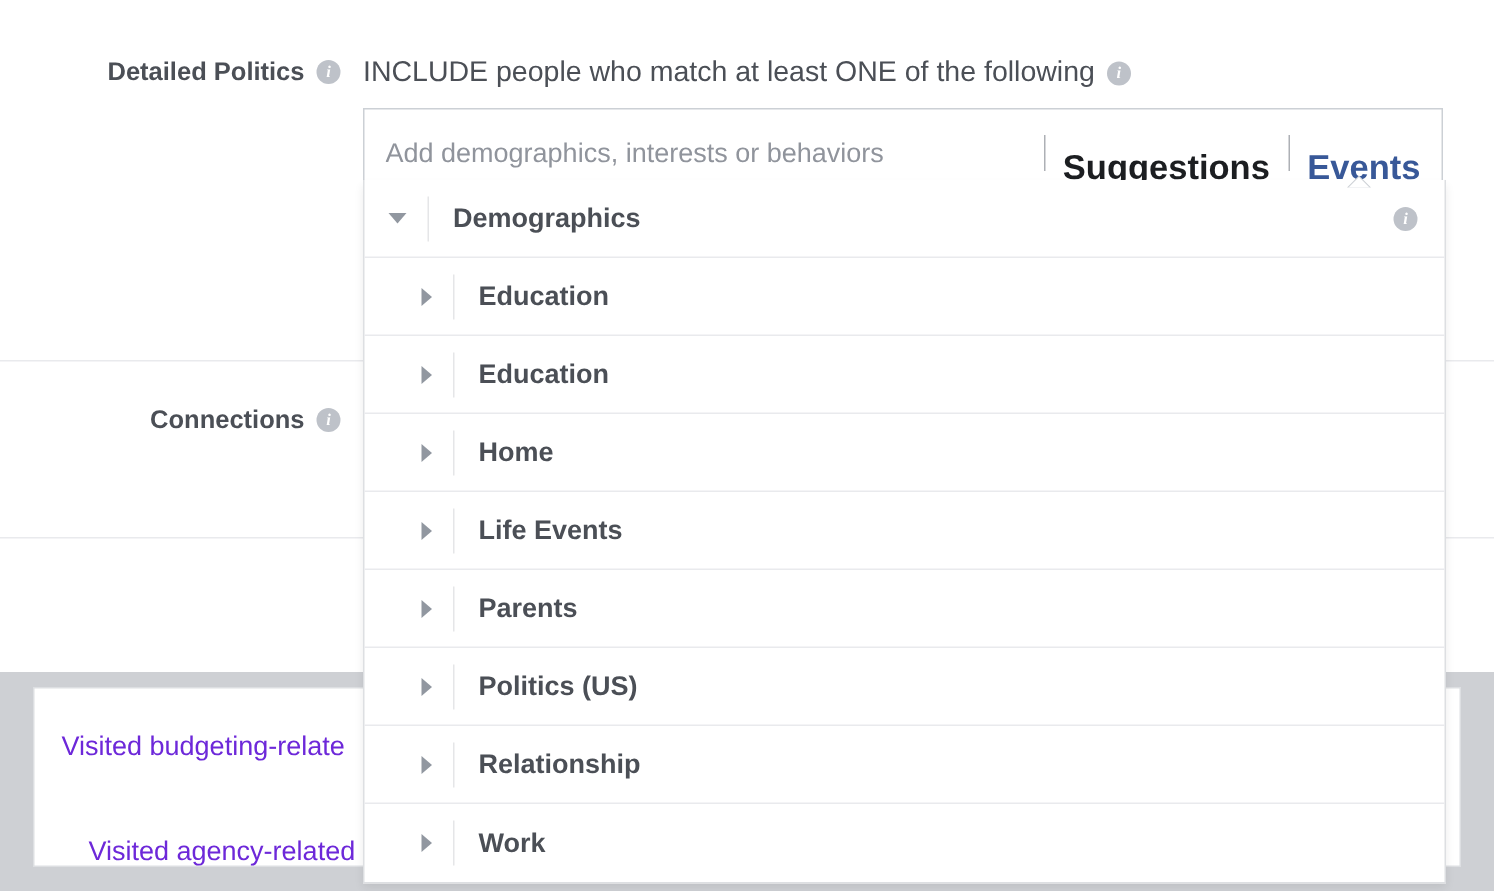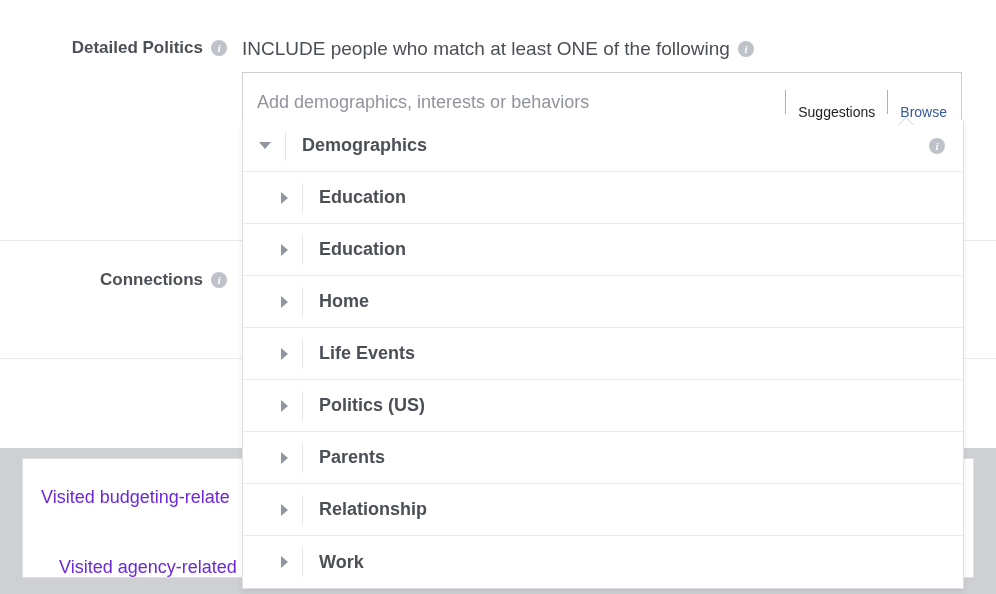--- a/index.html
+++ b/index.html
@@ -82,22 +82,22 @@
     .search-input::placeholder {
       color: #90949c;
     }
     .vdivider {
       width: 1px;
       height: 24px;
       background: #adb0b5;
       margin: 0 12px;
     }
     .action-link {
-      font-size: 14px;
-      font-weight: 400;
+      font-size: 23px;
+      font-weight: 700;
       cursor: pointer;
       margin-top: 19px;
     }
     .suggestions-link {
       color: #1c1e21;
     }
     .browse-link {
       color: #385898;
       position: relative;
     }
@@ -245,21 +245,21 @@
     <div class="include-header">
       <span>INCLUDE people who match at least ONE of the following</span>
       <span class="info-icon">i</span>
     </div>
 
     <div class="search-box">
       <input class="search-input" type="text" placeholder="Add demographics, interests or behaviors" style="">
       <div class="vdivider"></div>
       <span class="action-link suggestions-link">Suggestions</span>
       <div class="vdivider"></div>
-      <span class="action-link browse-link">Browse</span>
+      <span class="action-link browse-link">Events</span>
 
       <div class="caret-up"></div>
 
       <div class="dropdown">
         <div class="dropdown-category parent">
           <span class="cat-chevron down"></span>
           <span class="cat-divider"></span>
           <span class="cat-label">Demographics</span>
           <span class="info-icon cat-info">i</span>
         </div>
@@ -279,26 +279,26 @@
           <span class="cat-label">Home</span>
         </div>
         <div class="dropdown-category child">
           <span class="cat-chevron right"></span>
           <span class="cat-divider"></span>
           <span class="cat-label">Life Events</span>
         </div>
         <div class="dropdown-category child">
           <span class="cat-chevron right"></span>
           <span class="cat-divider"></span>
+          <span class="cat-label">Parents</span>
+        </div>
+        <div class="dropdown-category child">
+          <span class="cat-chevron right"></span>
+          <span class="cat-divider"></span>
           <span class="cat-label">Politics (US)</span>
-        </div>
-        <div class="dropdown-category child">
-          <span class="cat-chevron right"></span>
-          <span class="cat-divider"></span>
-          <span class="cat-label">Parents</span>
         </div>
         <div class="dropdown-category child">
           <span class="cat-chevron right"></span>
           <span class="cat-divider"></span>
           <span class="cat-label">Relationship</span>
         </div>
         <div class="dropdown-category child" style="border-bottom:none;">
           <span class="cat-chevron right"></span>
           <span class="cat-divider"></span>
           <span class="cat-label">Work</span>

